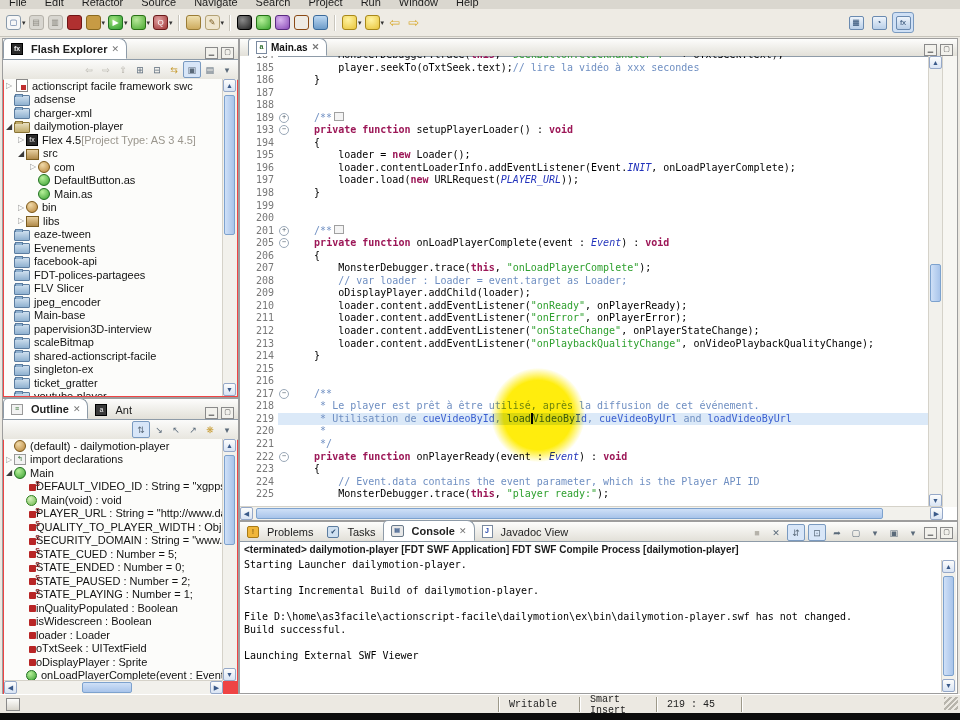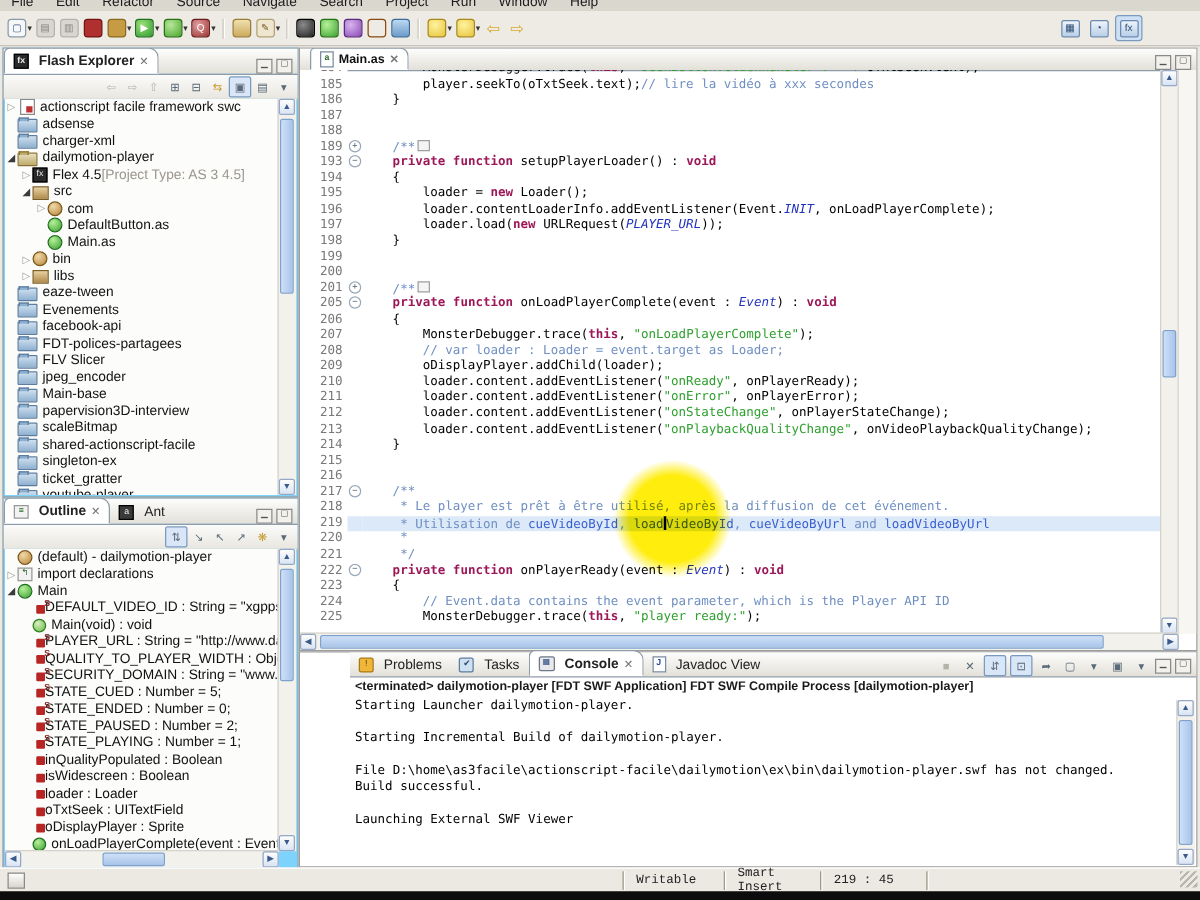--- a/index.html
+++ b/index.html
@@ -38,21 +38,21 @@
   .g-bluefolder{background:linear-gradient(#bcd8f2,#6d9cc9);border:1px solid #3a6a9a;}
   .g-bulb{background:radial-gradient(circle at 40% 30%,#fff3a0,#e8c43a);border:1px solid #a8881a;border-radius:50%;}
   .g-yarrow{background:transparent;color:#d8aa30 !important;font-size:13px !important;}
   .tb-right{margin-left:auto;display:flex;align-items:center;padding-right:46px;}
   .persp{width:20px;height:19px;margin-left:3px;display:flex;align-items:center;justify-content:center;border-radius:3px;}
   .persp.pressed{background:#cfe0f5;border:1px solid #7a9ac0;}
   .pi{width:13px;height:12px;border:1px solid #6a8ab0;background:linear-gradient(#eef4fb,#b9cfe8);border-radius:2px;
       font-size:8px;color:#2a4a70;display:flex;align-items:center;justify-content:center;}
 
   
-  .panel{position:absolute;background:#7dd3fc;border:1px solid #9d9d9d;}
+  .panel{position:absolute;background:#ef4444;border:1px solid #9d9d9d;}
   .vtabs{height:20px;background:linear-gradient(#fdfdfc,#e2e0d8);border-bottom:1px solid #8e9ba8;
          display:flex;align-items:flex-end;}
   .vtab{height:19px;display:flex;align-items:center;padding:0 7px;gap:4px;font-size:11px;color:#222;}
   .vtab.active{background:#fff;border:1px solid #8e9ba8;border-bottom:1px solid #fff;
                border-radius:5px 8px 0 0;font-weight:bold;}
   .vtab .x{color:#777;font-size:9px;font-weight:normal;}
   .winbtns{margin-left:auto;display:flex;align-items:center;gap:3px;padding-right:4px;}
   .wb{width:11px;height:10px;border:1px solid #8a8a8a;background:#f2f1ec;font-size:7px;line-height:8px;
       text-align:center;color:#555;}
   .vtoolbar{height:19px;background:linear-gradient(#fbfbfa,#e8e6df);border-bottom:1px solid #c8c5bc;
@@ -117,21 +117,21 @@
   .ts{color:#2fa02f;}
   .tc{color:#6f8fc2;text-align:right;}
   .tt{color:#2233bb;font-style:italic;}
   .tl{color:#3a5fd0;}
   .foldbox{display:inline-block;width:8px;height:7px;border:1px solid #a0a0a0;background:#f4f4f4;margin-left:2px;}
   .caret{display:inline-block;width:2px;height:11px;background:#000;vertical-align:-2px;}
   .spotlight{position:absolute;left:251px;top:329px;width:94px;height:94px;border-radius:50%;pointer-events:none;
              background:radial-gradient(circle,rgba(255,236,0,0.95) 52%,rgba(255,236,0,0) 71%);mix-blend-mode:multiply;}
 
   
-  .console{position:absolute;left:239px;top:521px;width:719px;height:173px;background:#fff;border:1px solid #9d9d9d;box-sizing:border-box;padding-left:40px;}
+  .console{position:absolute;left:239px;top:521px;width:719px;height:173px;background:#fff;border:1px solid #9d9d9d;box-sizing:border-box;}
   .chead{font-size:10px;font-weight:bold;color:#1a1a1a;padding:2px 4px 1px 4px;white-space:nowrap;overflow:hidden;}
   .cbody{font-family:"DejaVu Sans Mono",monospace;font-size:10px;line-height:13px;padding:2px 4px;white-space:pre;color:#000;}
 
   
   .statusbar{position:absolute;left:0;top:694px;width:960px;height:19px;background:#ece9e2;border-top:1px solid #fff;
              display:flex;align-items:center;font-size:10px;color:#222;}
   .sb-cell{height:15px;display:flex;align-items:center;padding:0 10px;border-left:1px solid #9d9989;box-shadow:inset 1px 0 0 #fff;font-family:Liberation Mono, monospace;}
   .sb-icon{width:12px;height:11px;margin-left:6px;border:1px solid #8a8a8a;background:linear-gradient(#fdfdfc,#d8d5cc);}
   .blackstrip{position:absolute;left:0;top:713px;width:960px;height:7px;background:#0c0c0c;}
   .grip{position:absolute;right:2px;top:697px;width:14px;height:13px;

